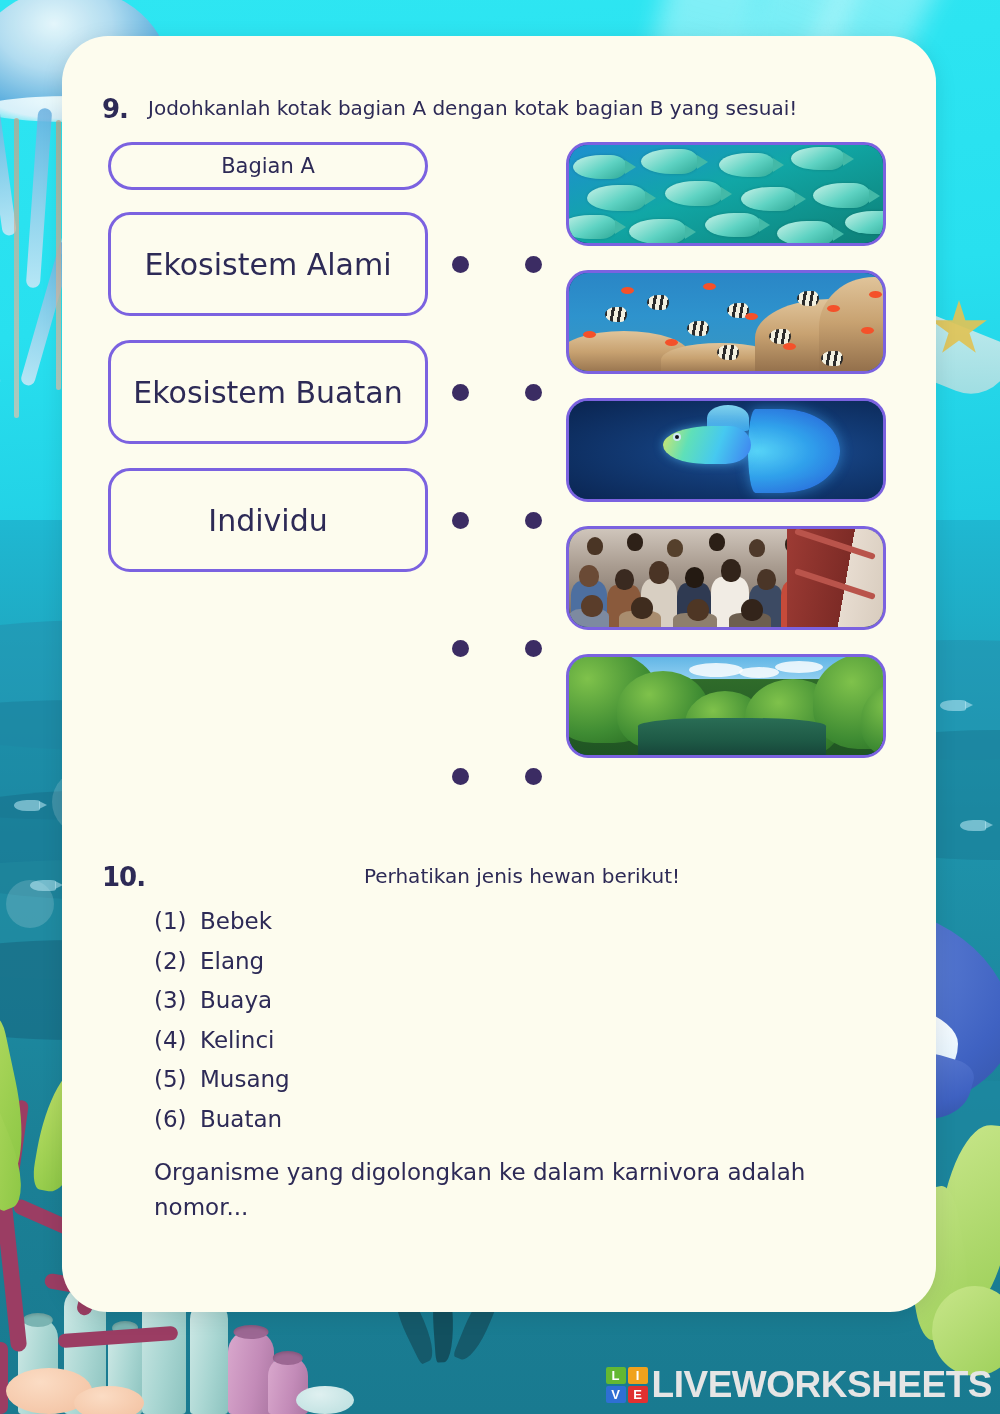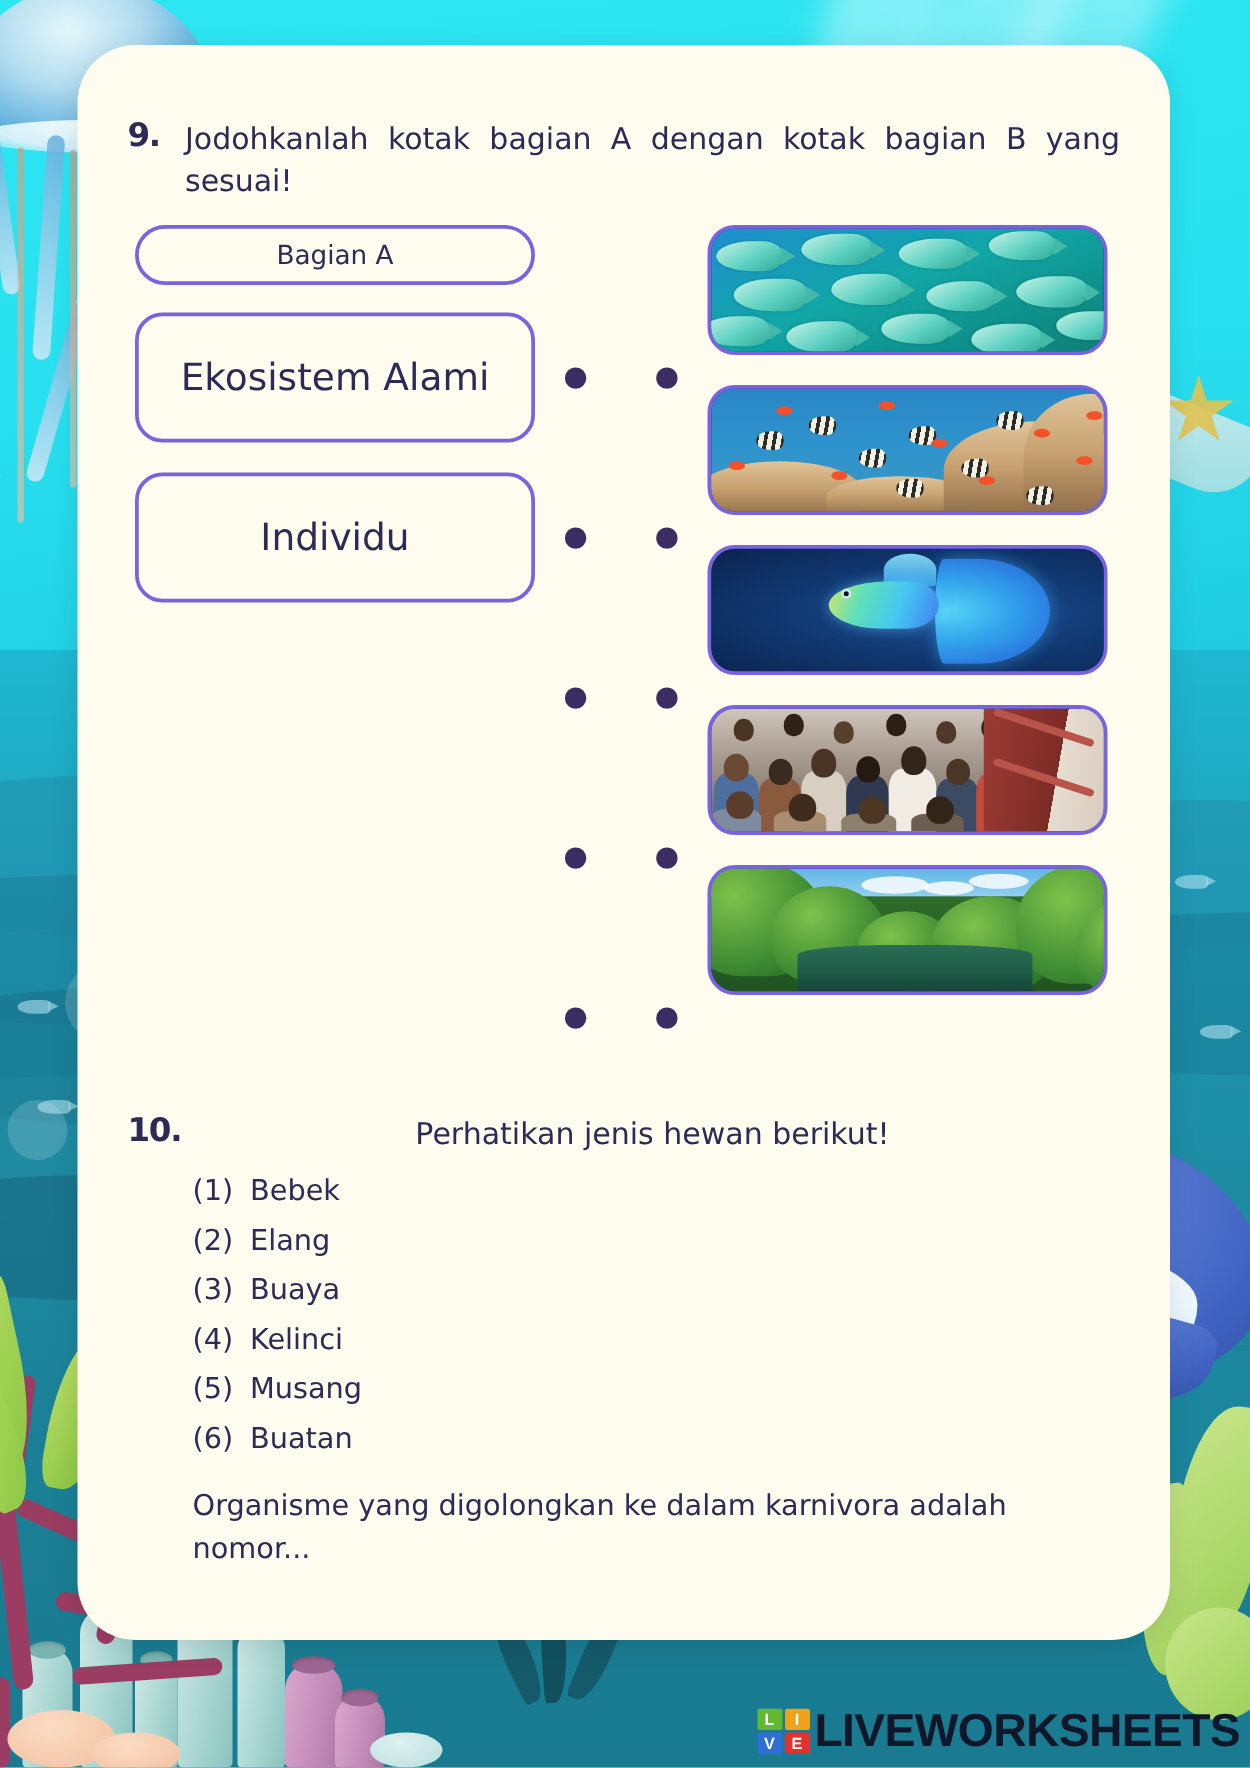--- a/index.html
+++ b/index.html
@@ -173,21 +173,21 @@
   .qrow { display: flex; align-items: flex-start; }
   .qnum {
     font-weight: 700;
     font-size: 26px;
     color: #2d2a56;
     width: 46px;
     flex: 0 0 46px;
     letter-spacing: -1px;
   }
   .qtext {
-    font-size: 24px;
+    font-size: 20px;
     color: #2d2a56;
     line-height: 1.42;
     flex: 1;
     text-align: justify;
     text-justify: inter-word;
   }
   .qtext.nojust { text-align: center; }
 
   
   .match {
@@ -384,21 +384,21 @@
     background: linear-gradient(to bottom, #2a6d55, #1e5a46 60%, #17463a);
     border-radius: 40% 40% 0 0 / 22% 22% 0 0;
   }
   .cloud {
     position: absolute;
     background: rgba(255,255,255,.82);
     border-radius: 50%;
   }
 
   
-  .q10 { }
+  .q10 { margin-top: 10px; }
   .q10-list { margin: 10px 0 0 52px; }
   .q10-item {
     display: flex;
     font-size: 23px;
     color: #2d2a56;
     line-height: 1.72;
   }
   .q10-item-num { width: 46px; flex: 0 0 46px; }
   .q10-tail {
     margin: 16px 0 0 52px;
@@ -483,21 +483,21 @@
   }
   .lw-l { background: #63b832; }
   .lw-i { background: #f0a21c; }
   .lw-v { background: #2e6fd4; }
   .lw-e { background: #e03030; }
   .lw-word {
     font-family: "Liberation Sans", sans-serif;
     font-weight: 700;
     font-size: 37px;
     letter-spacing: -.5px;
-    color: #0f172a;
+    color: #e5e5e5;
   }
 </style>
 </head>
 <body>
 
 <div class="bg-root">
   <div class="bg-sky"></div>
   <div class="bg-sun-ray" style="left:700px; transform:rotate(14deg);"></div>
   <div class="bg-sun-ray" style="left:810px; transform:rotate(20deg); height:640px;"></div>
   <div class="bg-sun-ray" style="left:905px; transform:rotate(26deg); height:560px;"></div>
@@ -595,20 +595,23 @@
       <div class="qtext">Jodohkanlah kotak bagian A dengan kotak bagian B yang sesuai!</div>
     </div>
 
     <div class="match">
 
       <div class="col col-a">
         <div class="hdr-pill">Bagian A</div>
 
         <div class="a-box">
           <span class="a-box-label">Ekosistem Alami</span>
+        </div>
+        <div class="a-box">
+          <span class="a-box-label">Ekosistem Buatan</span>
         </div>
         <div class="a-box">
           <span class="a-box-label">Individu</span>
         </div>
       </div>
 
       <div class="col col-dots">
         <div class="hdr-spacer"></div>
         <div class="dot-row">
           <span class="dot"></span>

